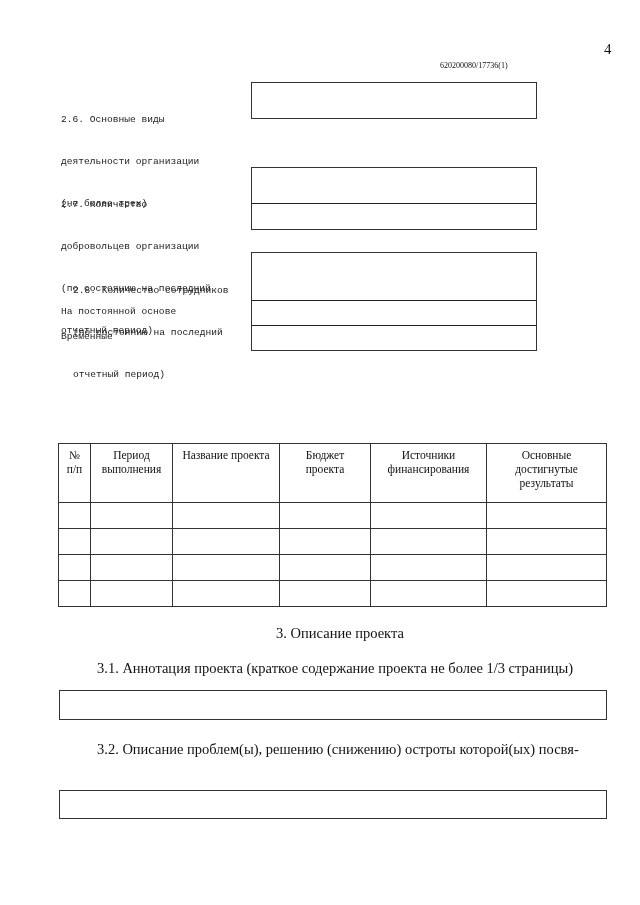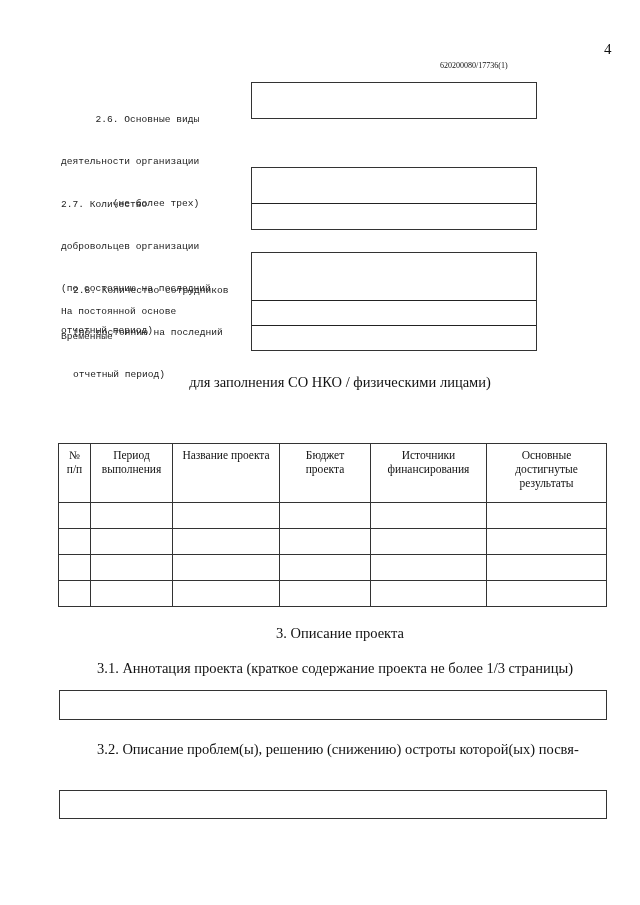--- a/index.html
+++ b/index.html
@@ -24,21 +24,21 @@
   table.proj th { font-weight: normal; vertical-align: top; text-align: center; height: 54px; padding-top: 4px; line-height: 14px; }
   table.proj td { height: 25px; }
   .para { font-size: 14.5px; line-height: 18px; }
 </style>
 </head>
 <body>
 
 <div class="abs doc-id">620200080/17736(1)</div>
 <div class="abs page-num">4</div>
 
-<div class="abs mono" style="left:61px; top:85px;text-align:right;">
+<div class="abs mono" style="left:61px; top:85px;">
   <div>2.6. Основные виды</div>
   <div>деятельности организации</div>
   <div>(не более трех)</div>
 </div>
 <div class="box" style="left:251px; top:82px; width:286px; height:37px;">
   <span></span>
 </div>
 
 <div class="abs mono" style="left:61px; top:170px;">
   <div>2.7. Количество</div>
@@ -71,21 +71,20 @@
   <div class="abs" style="left:0; top:49px; right:0; height:23px;">
     <span></span>
   </div>
   <div class="divider" style="top:72px;"></div>
   <div class="abs" style="left:0; top:74px; right:0; bottom:0;">
     <span></span>
   </div>
 </div>
 
 <div class="abs heading" style="left:100px; width:480px; top:374px;">
-  <div>для заполнения СО НКО / физическими лицами)</div>
 </div>
 
 <table class="proj">
   <colgroup>
     <col style="width:32px">
       <col style="width:82px">
       <col style="width:107px">
     <col style="width:91px">
       <col style="width:116px">
       <col style="width:120px">

